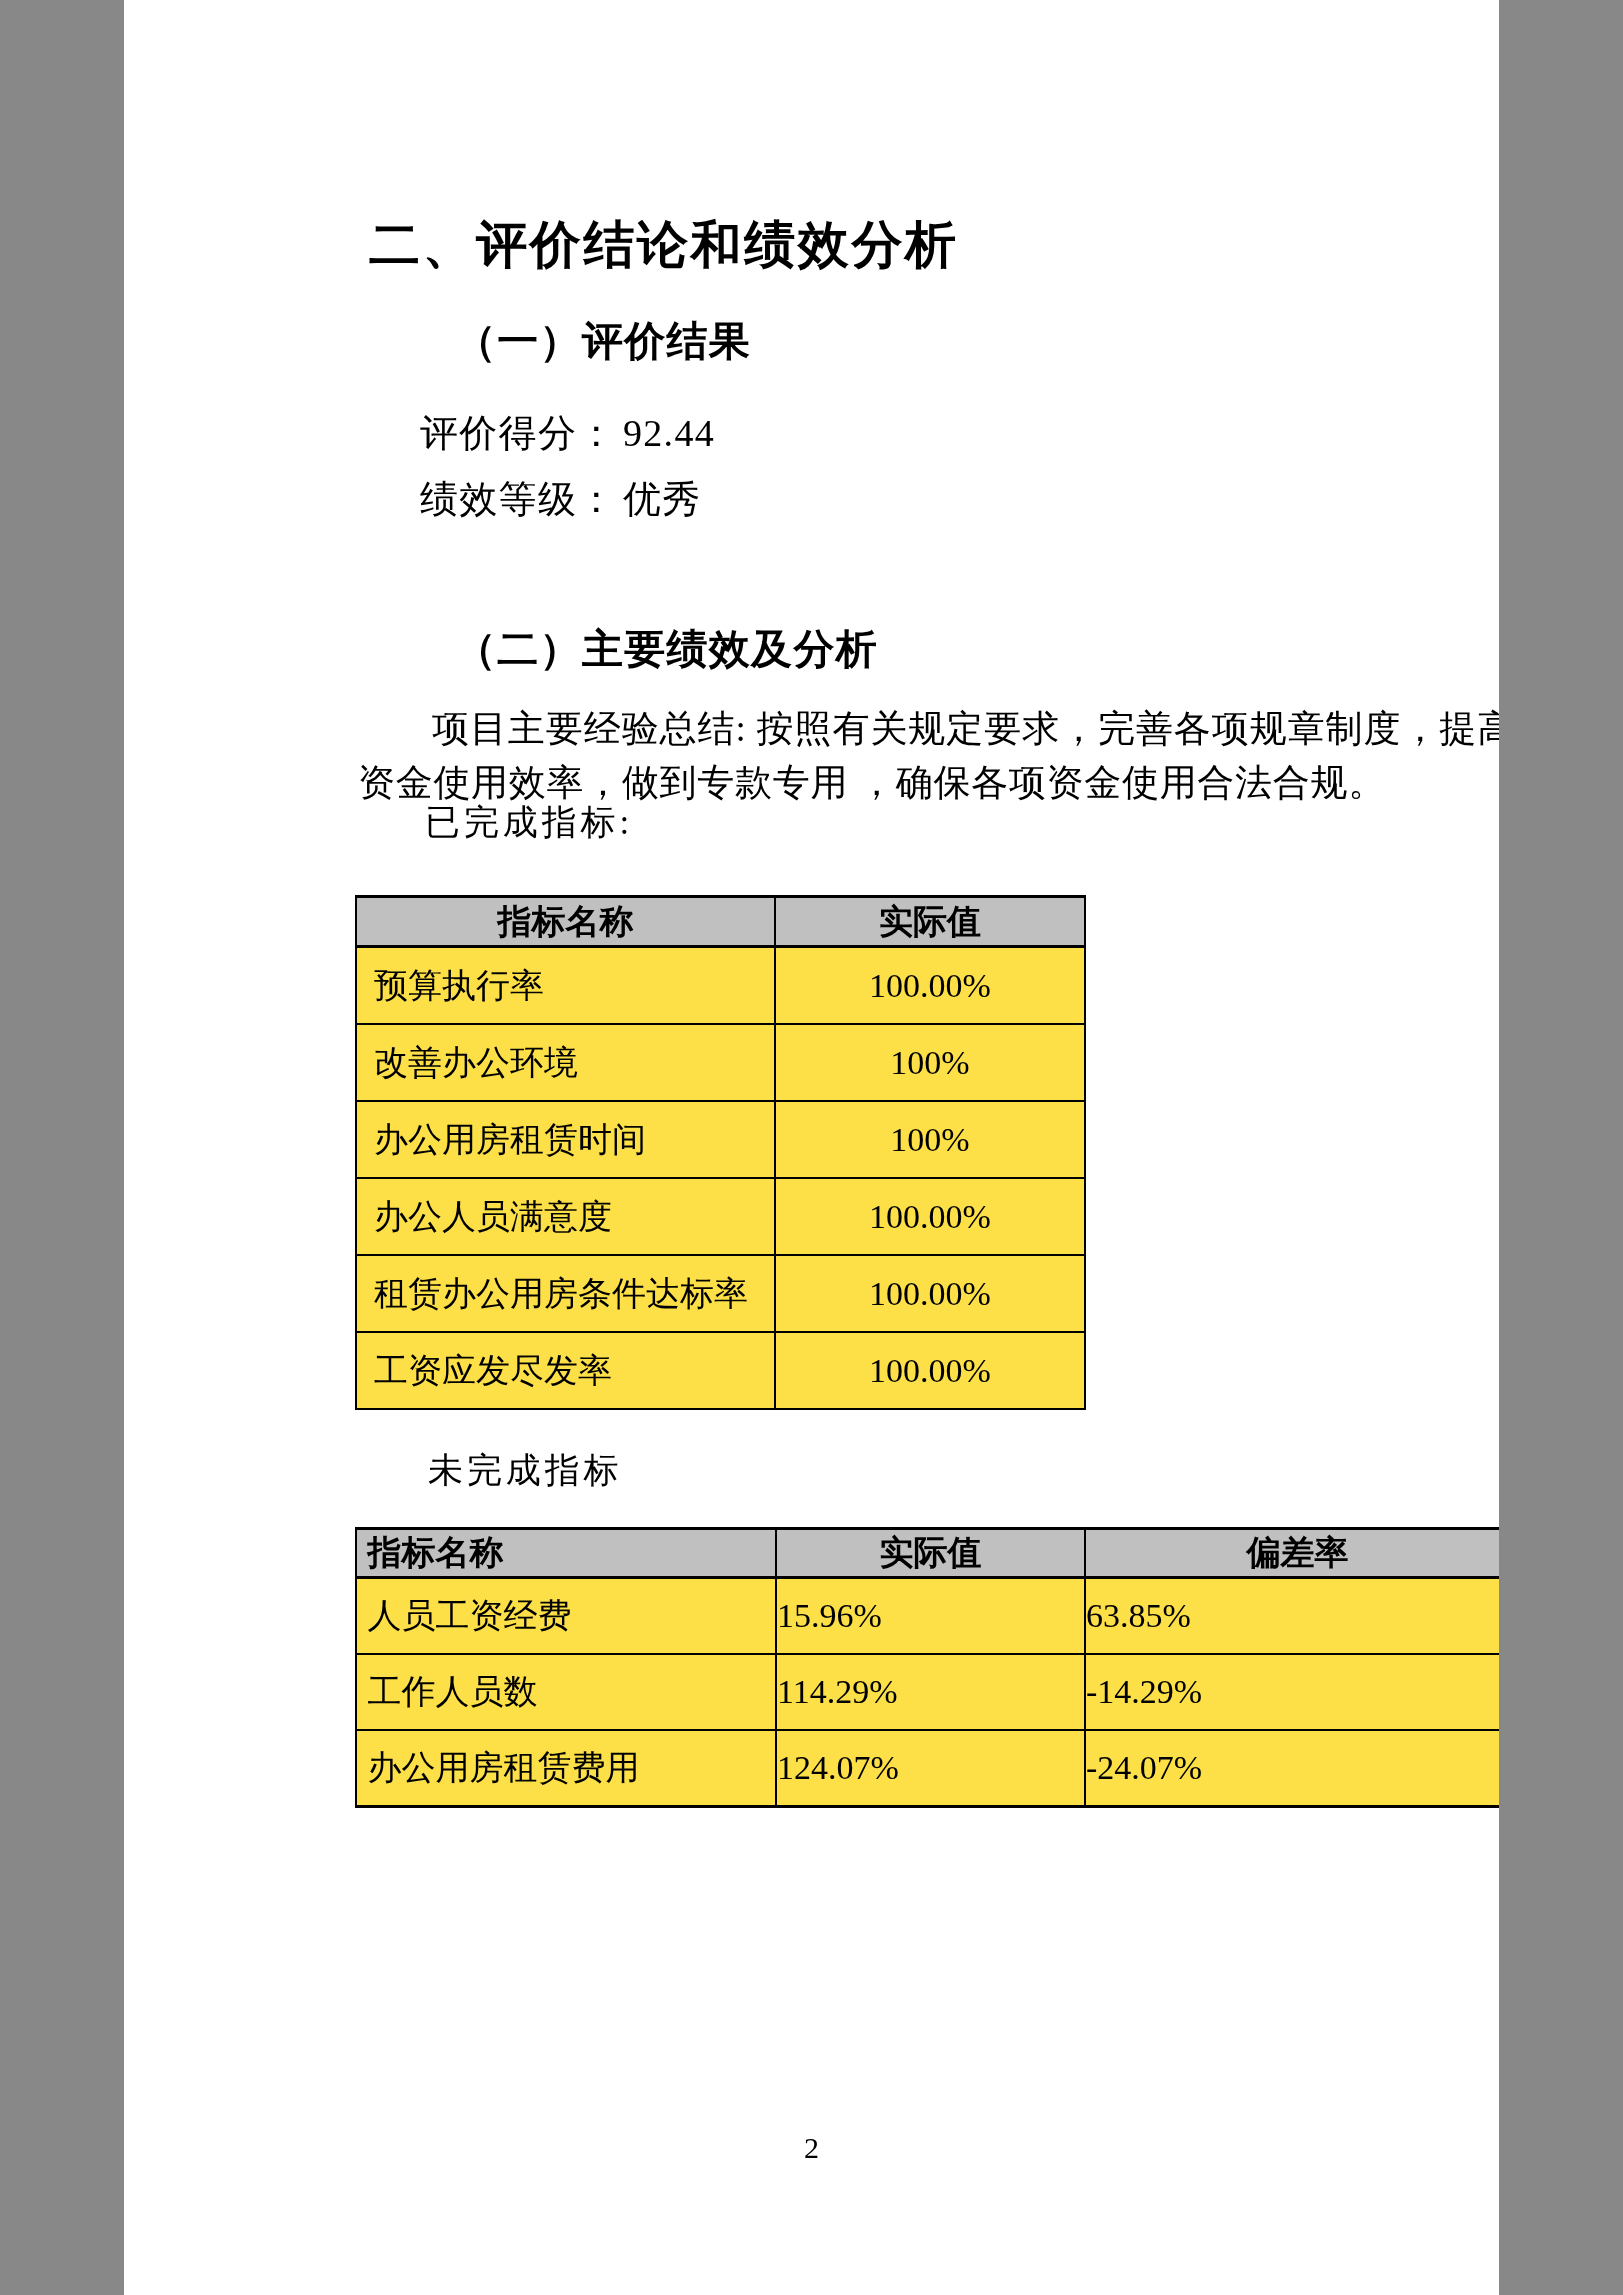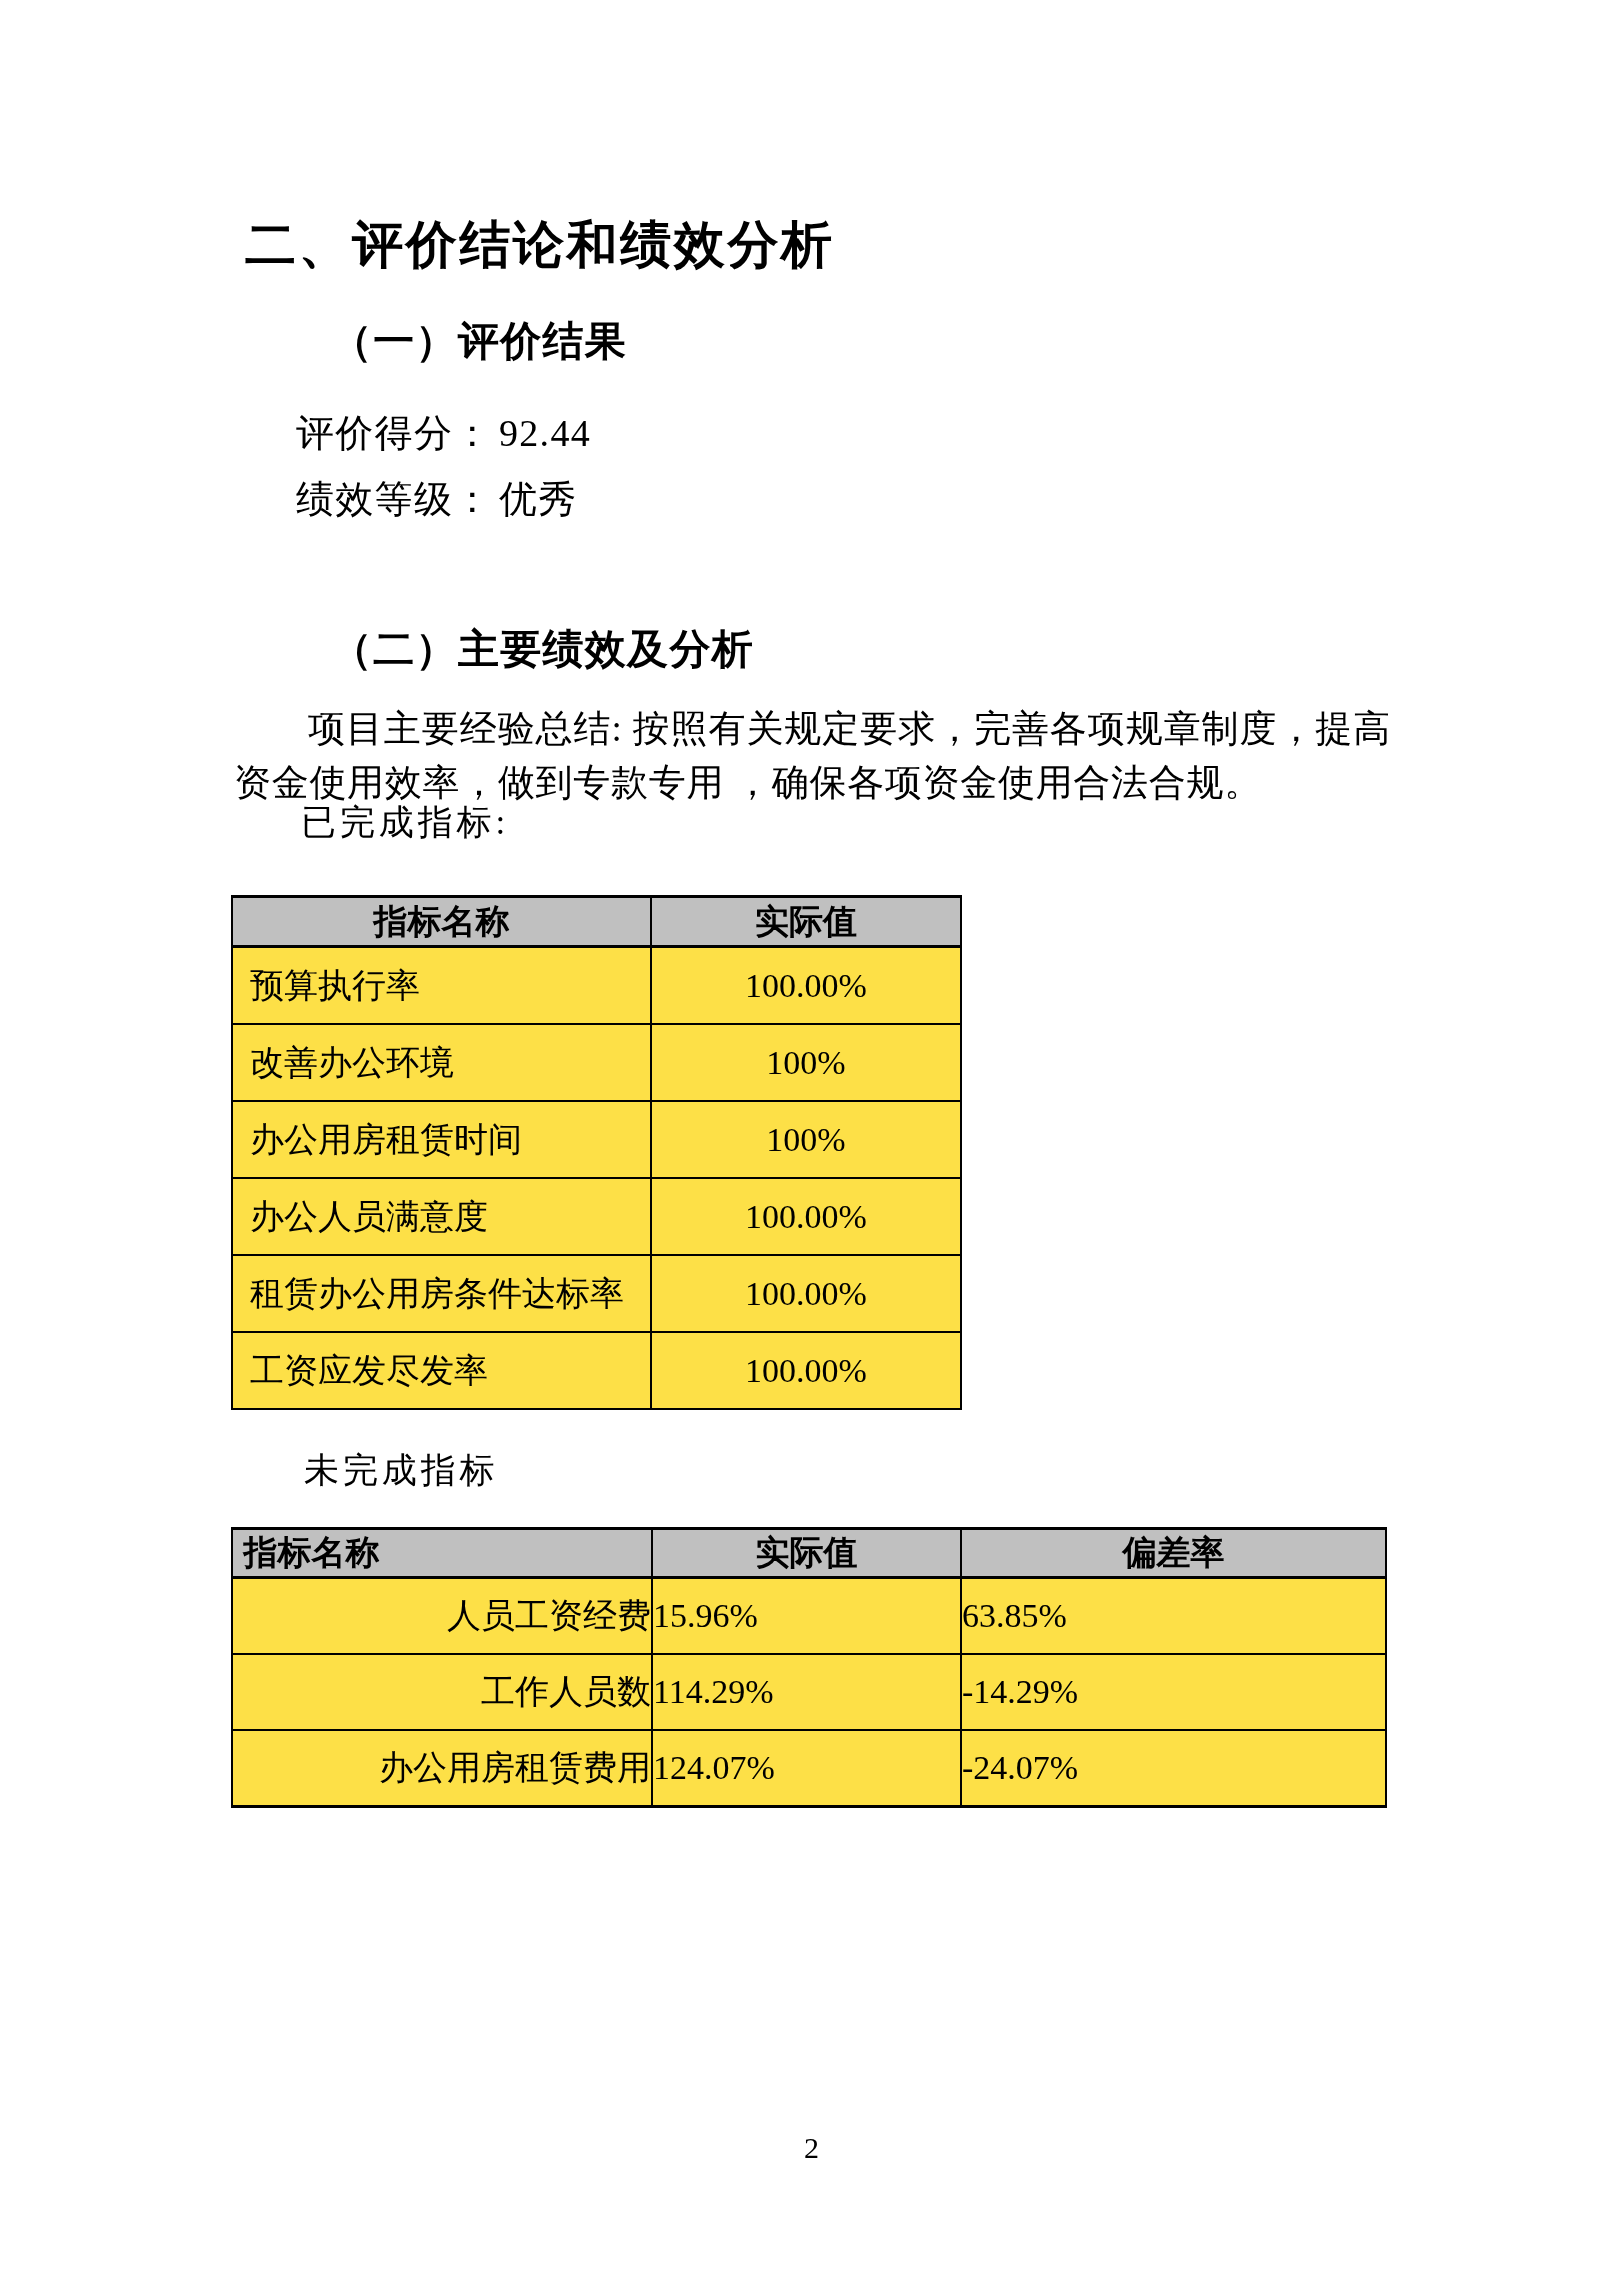--- a/index.html
+++ b/index.html
@@ -1,18 +1,18 @@
 <!DOCTYPE html>
 <html style="font-size:10.5px"><head>
 <meta charset="utf-8">
 <style>
   html,body{margin:0;padding:0;background:#888;}
   .page{
     position:relative;
-    width:1623px;
+    width:1375px;
     height:2295px;
     margin:0 auto;
     background:#ffffff;
     font-family:"Liberation Serif", serif;
     color:#000;
     overflow:hidden;
   }
   .abs{position:absolute;}
 
   .doc-h1{
@@ -87,21 +87,21 @@
   .table-completed td{height:75px;}
   .table-completed thead th{text-align:center;}
   .table-completed td:first-child{text-align:left;padding-left:17px;}
   .table-completed td:nth-child(2){text-align:center;}
 
   .table-uncompleted{left:231px; top:1498px; width:1155px;}
   .table-uncompleted th{height:46px;}
   .table-uncompleted td{height:74px;}
   .table-uncompleted thead th:first-child{text-align:left;padding-left:10.5px;}
   .table-uncompleted thead th:nth-child(n+2){text-align:center;}
-  .table-uncompleted td:first-child{text-align:right;padding-left:10.5px;}
+  .table-uncompleted td:first-child{text-align:left;padding-left:10.5px;}
   .table-uncompleted td:nth-child(n+2){}
   .table-uncompleted tbody tr:last-child td{border-bottom:3.3px solid #000;}
 
   .page-number{
     left:0; top:2131px;
     width:100%;
     text-align:center;
     font-size:30px;
   }
 </style>

